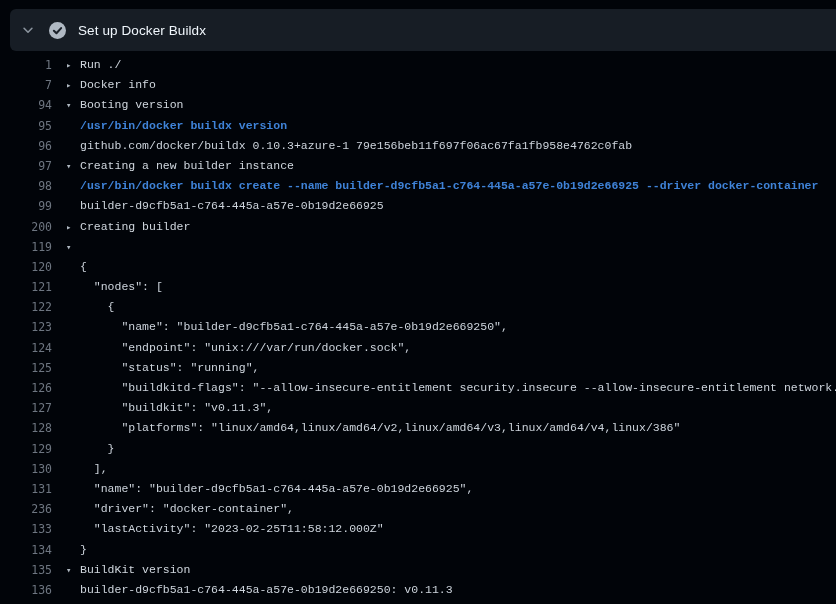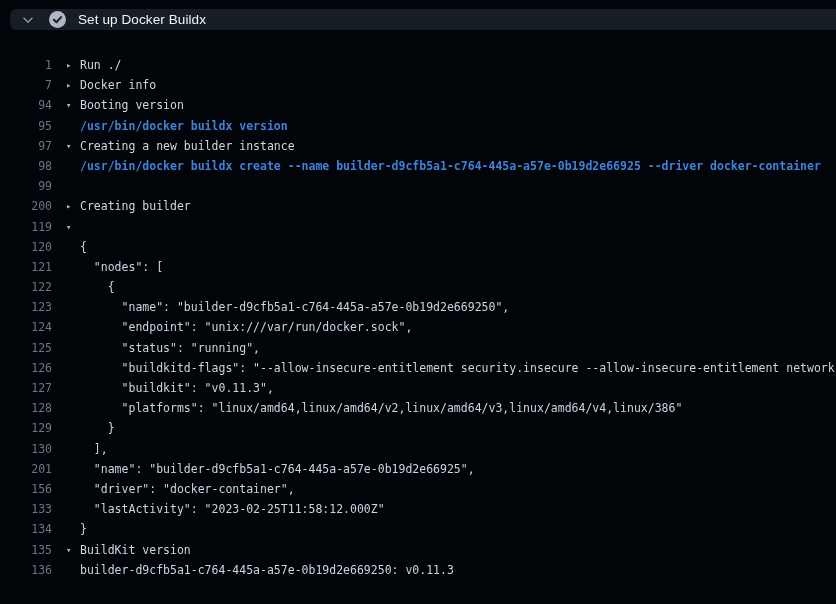--- a/index.html
+++ b/index.html
@@ -20,21 +20,21 @@
   body {
     width: 836px; height: 604px;
     background: var(--page-bg);
     overflow: hidden;
     position: relative;
     font-family: "Liberation Sans", sans-serif;
   }
   .step-header {
     position: absolute;
     left: 10px; top: 9px; right: 0;
-    height: 21px;
+    height: 42px;
     background: var(--header-bg);
     border-radius: 6px 0 0 6px;
     display: flex;
     align-items: center;
     padding-left: 10px;
     cursor: pointer;
     text-align: right;
   }
   .chevron-wrap {
     width: 16px; height: 16px;
@@ -74,21 +74,21 @@
     color: var(--ln-fg);
     user-select: none;
   }
   .marker {
     width: 14px;
     margin-left: 14px;
     flex: none;
     color: var(--marker-fg);
     font-size: 9px;
   }
-  .txt { color: var(--text-fg); }
+  .txt { color: var(--text-fg); font-family: Liberation Mono, monospace; }
   .txt.group { color: var(--group-fg); }
   .txt.command { color: var(--command-fg); font-weight: bold; }
 </style>
 </head>
 <body>
 
 <div class="step-header">
   <span class="chevron-wrap">
     <svg width="14" height="14" viewBox="0 0 16 16">
       <path d="M3.5 6 L8 10.5 L12.5 6" fill="none" stroke="var(--chevron-fg)" stroke-width="1.8" stroke-linecap="round" stroke-linejoin="round"></path>
@@ -121,36 +121,42 @@
     <span class="marker">▾</span>
     <span class="txt group">Booting version</span>
   </div>
 
   <div class="row">
     <span class="ln">95</span>
     <span class="marker"></span>
     <span class="txt command">/usr/bin/docker buildx version</span>
   </div>
 
+  <div class="row">
+    <span class="ln">96</span>
+    <span class="marker"></span>
+    <span class="txt output">github.com/docker/buildx 0.10.3+azure-1 79e156beb11f697f06ac67fa1fb958e4762c0fab</span>
+  </div>
 
   <div class="row">
     <span class="ln">97</span>
     <span class="marker">▾</span>
     <span class="txt group">Creating a new builder instance</span>
   </div>
 
   <div class="row">
     <span class="ln">98</span>
     <span class="marker"></span>
     <span class="txt command">/usr/bin/docker buildx create --name builder-d9cfb5a1-c764-445a-a57e-0b19d2e66925 --driver docker-container</span>
   </div>
 
   <div class="row">
     <span class="ln">99</span>
     <span class="marker"></span>
+    <span class="txt output">builder-d9cfb5a1-c764-445a-a57e-0b19d2e66925</span>
   </div>
 
   <div class="row">
     <span class="ln">200</span>
     <span class="marker">▸</span>
     <span class="txt group">Creating builder</span>
   </div>
 
   <div class="row">
     <span class="ln">119</span>
@@ -217,27 +223,27 @@
     <span class="txt output">    }</span>
   </div>
 
   <div class="row">
     <span class="ln">130</span>
     <span class="marker"></span>
     <span class="txt output">  ],</span>
   </div>
 
   <div class="row">
-    <span class="ln">201</span>
+    <span class="ln">131</span>
     <span class="marker"></span>
     <span class="txt output">  "name": "builder-d9cfb5a1-c764-445a-a57e-0b19d2e66925",</span>
   </div>
 
   <div class="row">
-    <span class="ln">156</span>
+    <span class="ln">236</span>
     <span class="marker"></span>
     <span class="txt output">  "driver": "docker-container",</span>
   </div>
 
   <div class="row">
     <span class="ln">133</span>
     <span class="marker"></span>
     <span class="txt output">  "lastActivity": "2023-02-25T11:58:12.000Z"</span>
   </div>
 

